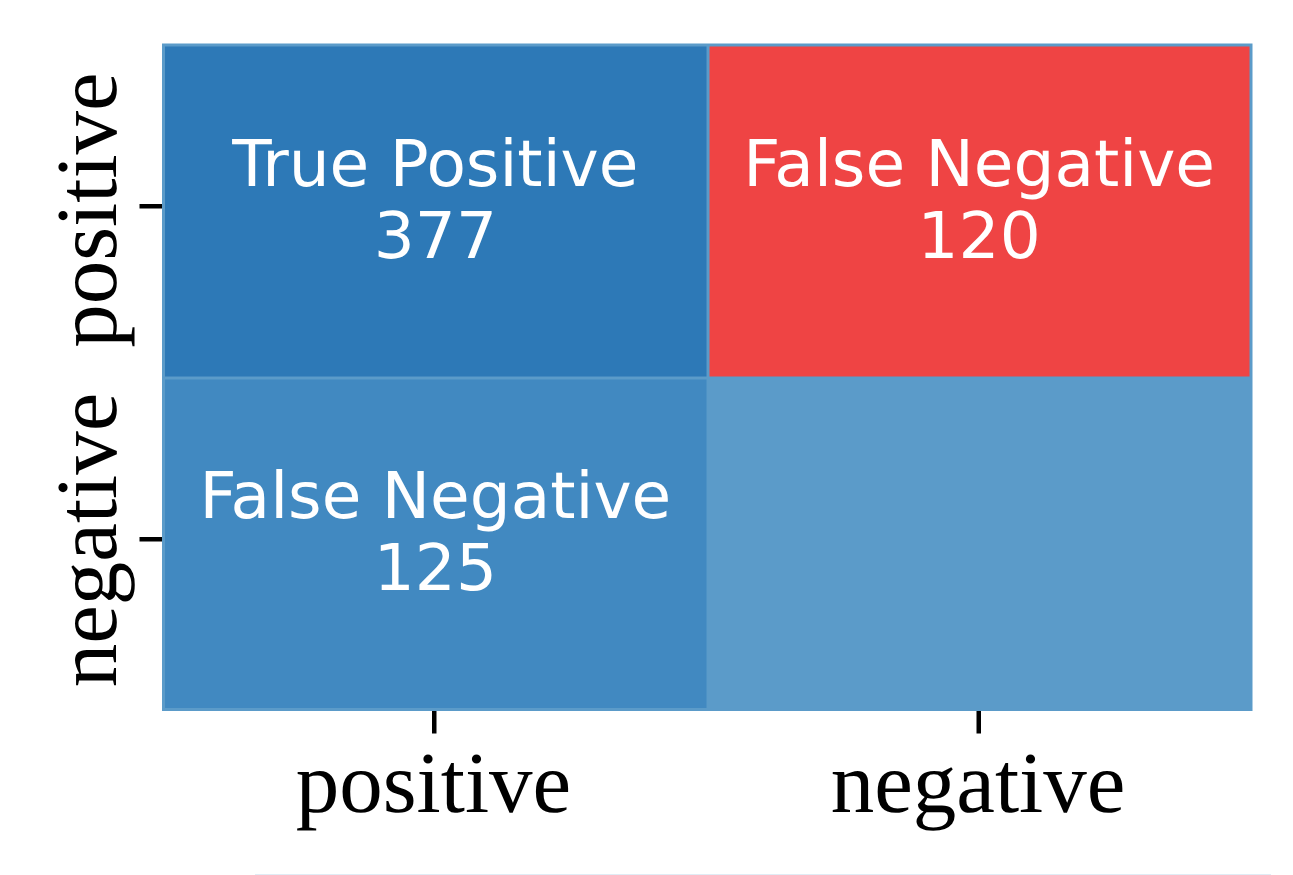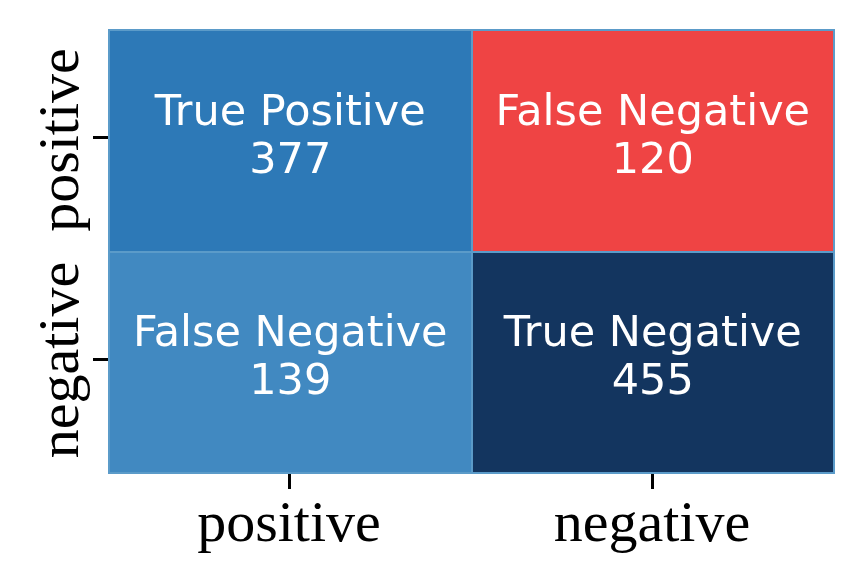--- a/index.html
+++ b/index.html
@@ -71,25 +71,21 @@
     <div class="cell" style="background: rgb(45, 121, 183);">
       <span class="cell-label">True Positive</span>
       <span class="cell-value">377</span>
     </div>
     <div class="cell" style="background: #ef4444;">
       <span class="cell-label">False Negative</span>
       <span class="cell-value">120</span>
     </div>
     <div class="cell" style="background: rgb(65, 137, 193);">
       <span class="cell-label">False Negative</span>
-      <span class="cell-value">139</span>
-    </div>
-    <div class="cell" style="background: rgb(19, 53, 95);">
-      <span class="cell-label">True Negative</span>
-      <span class="cell-value">455</span>
+      <span class="cell-value">125</span>
     </div>
   </div>
 
   <div class="tick y" id="y-tick-1"></div>
   <div class="tick y" id="y-tick-2"></div>
   <div class="tick x" id="x-tick-1"></div>
   <div class="tick x" id="x-tick-2"></div>
 
   <div class="axis-label x-axis-label" id="x-label-1">positive</div>
   <div class="axis-label x-axis-label" id="x-label-2">negative</div>

